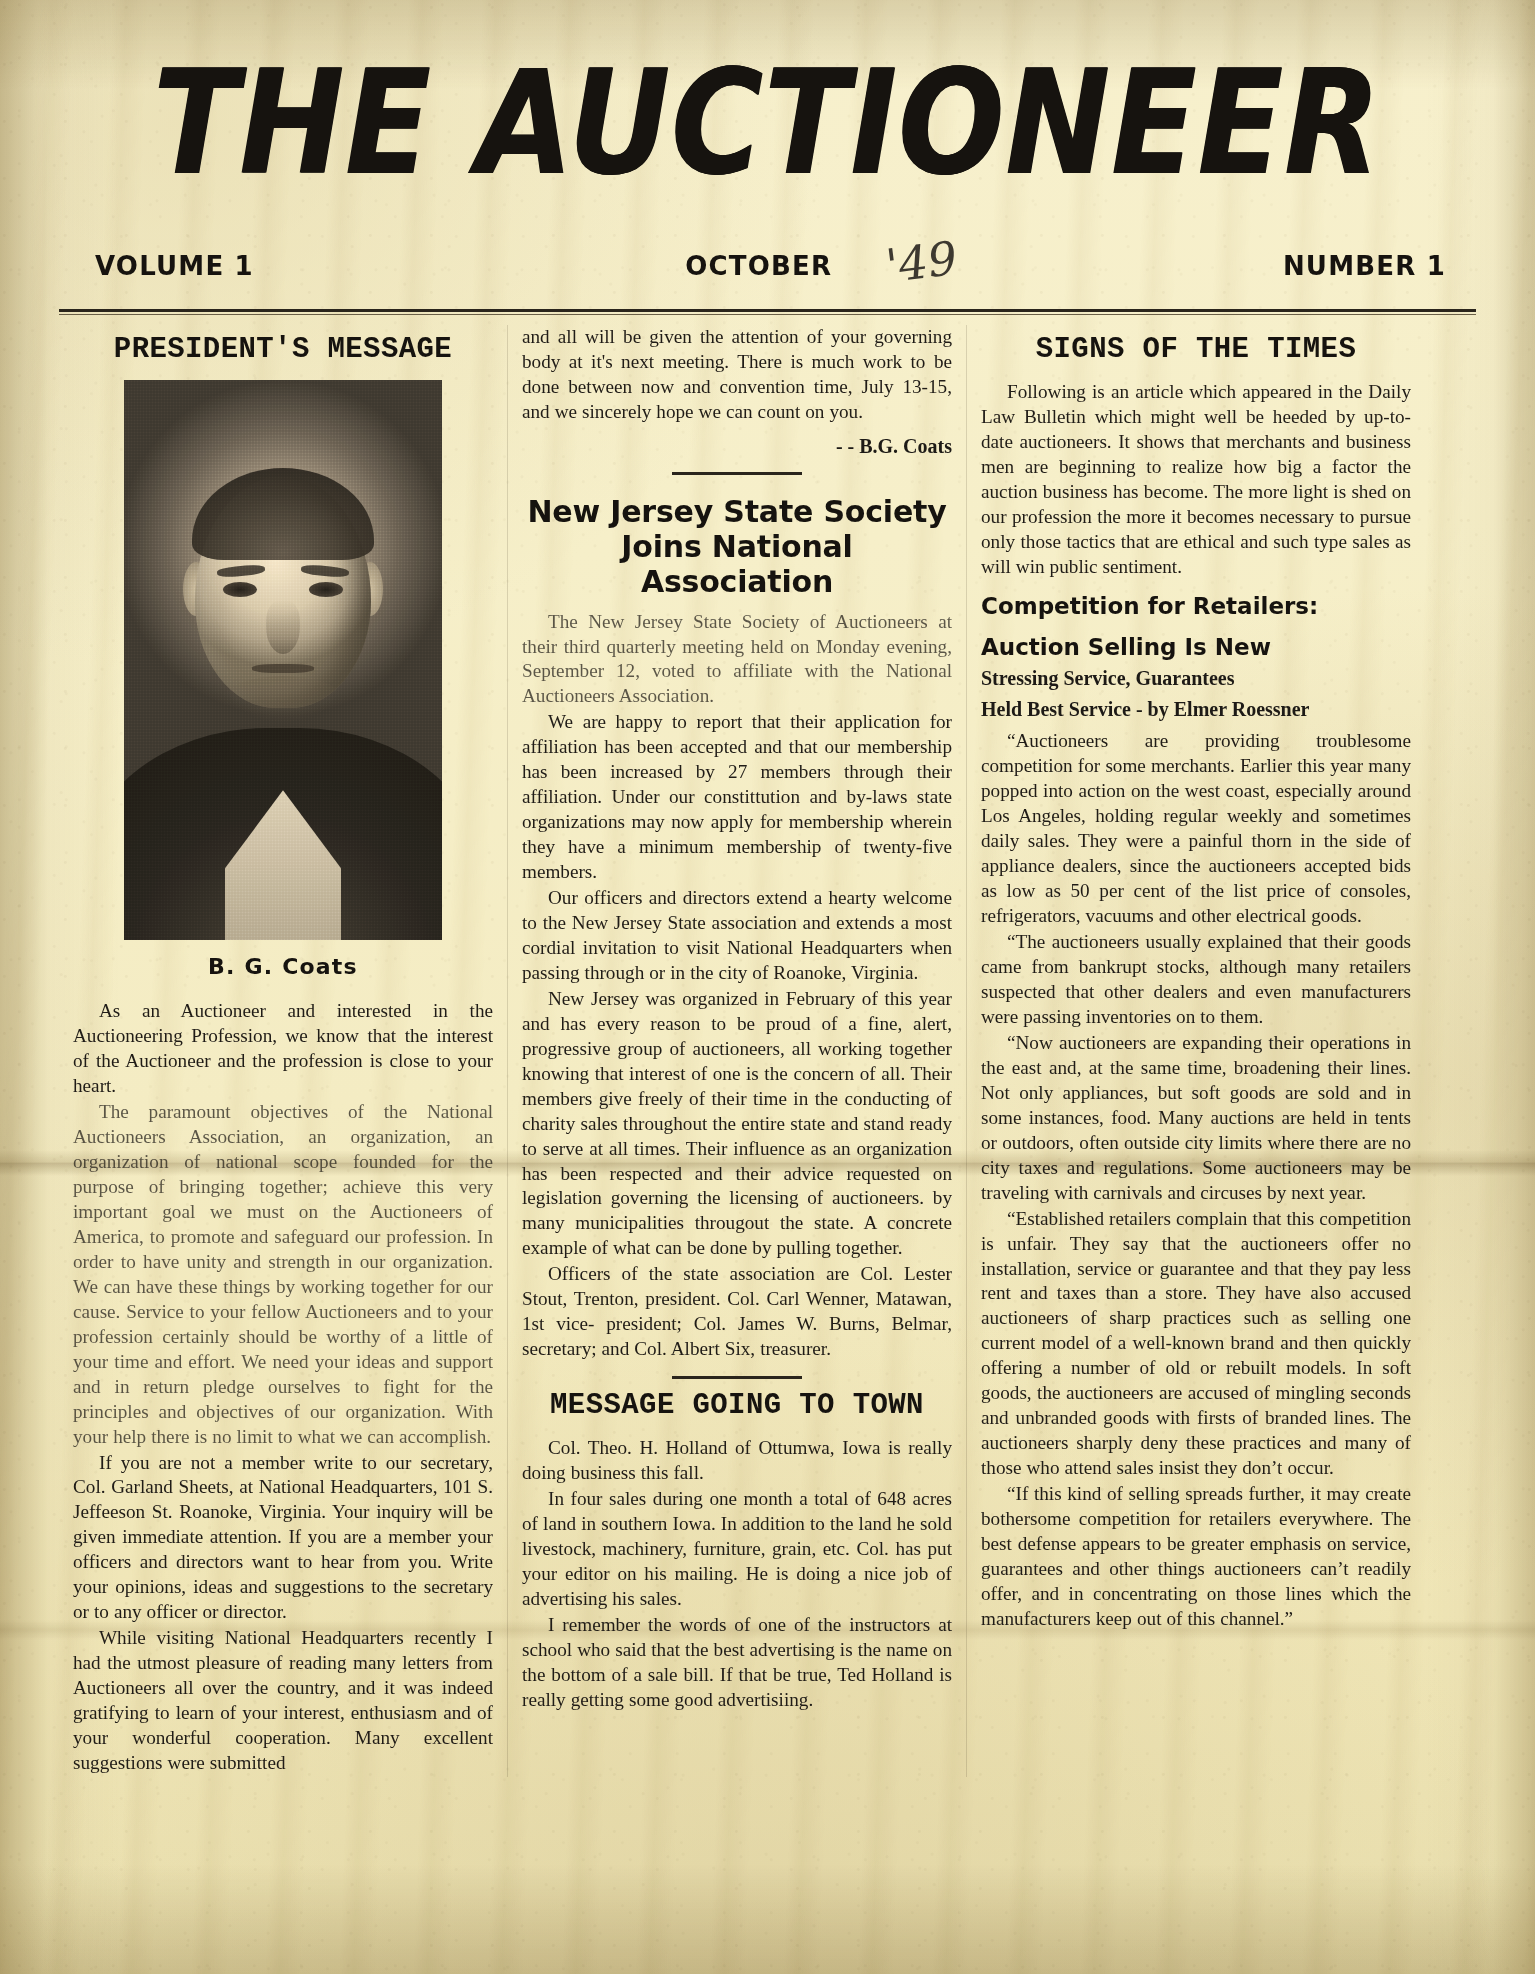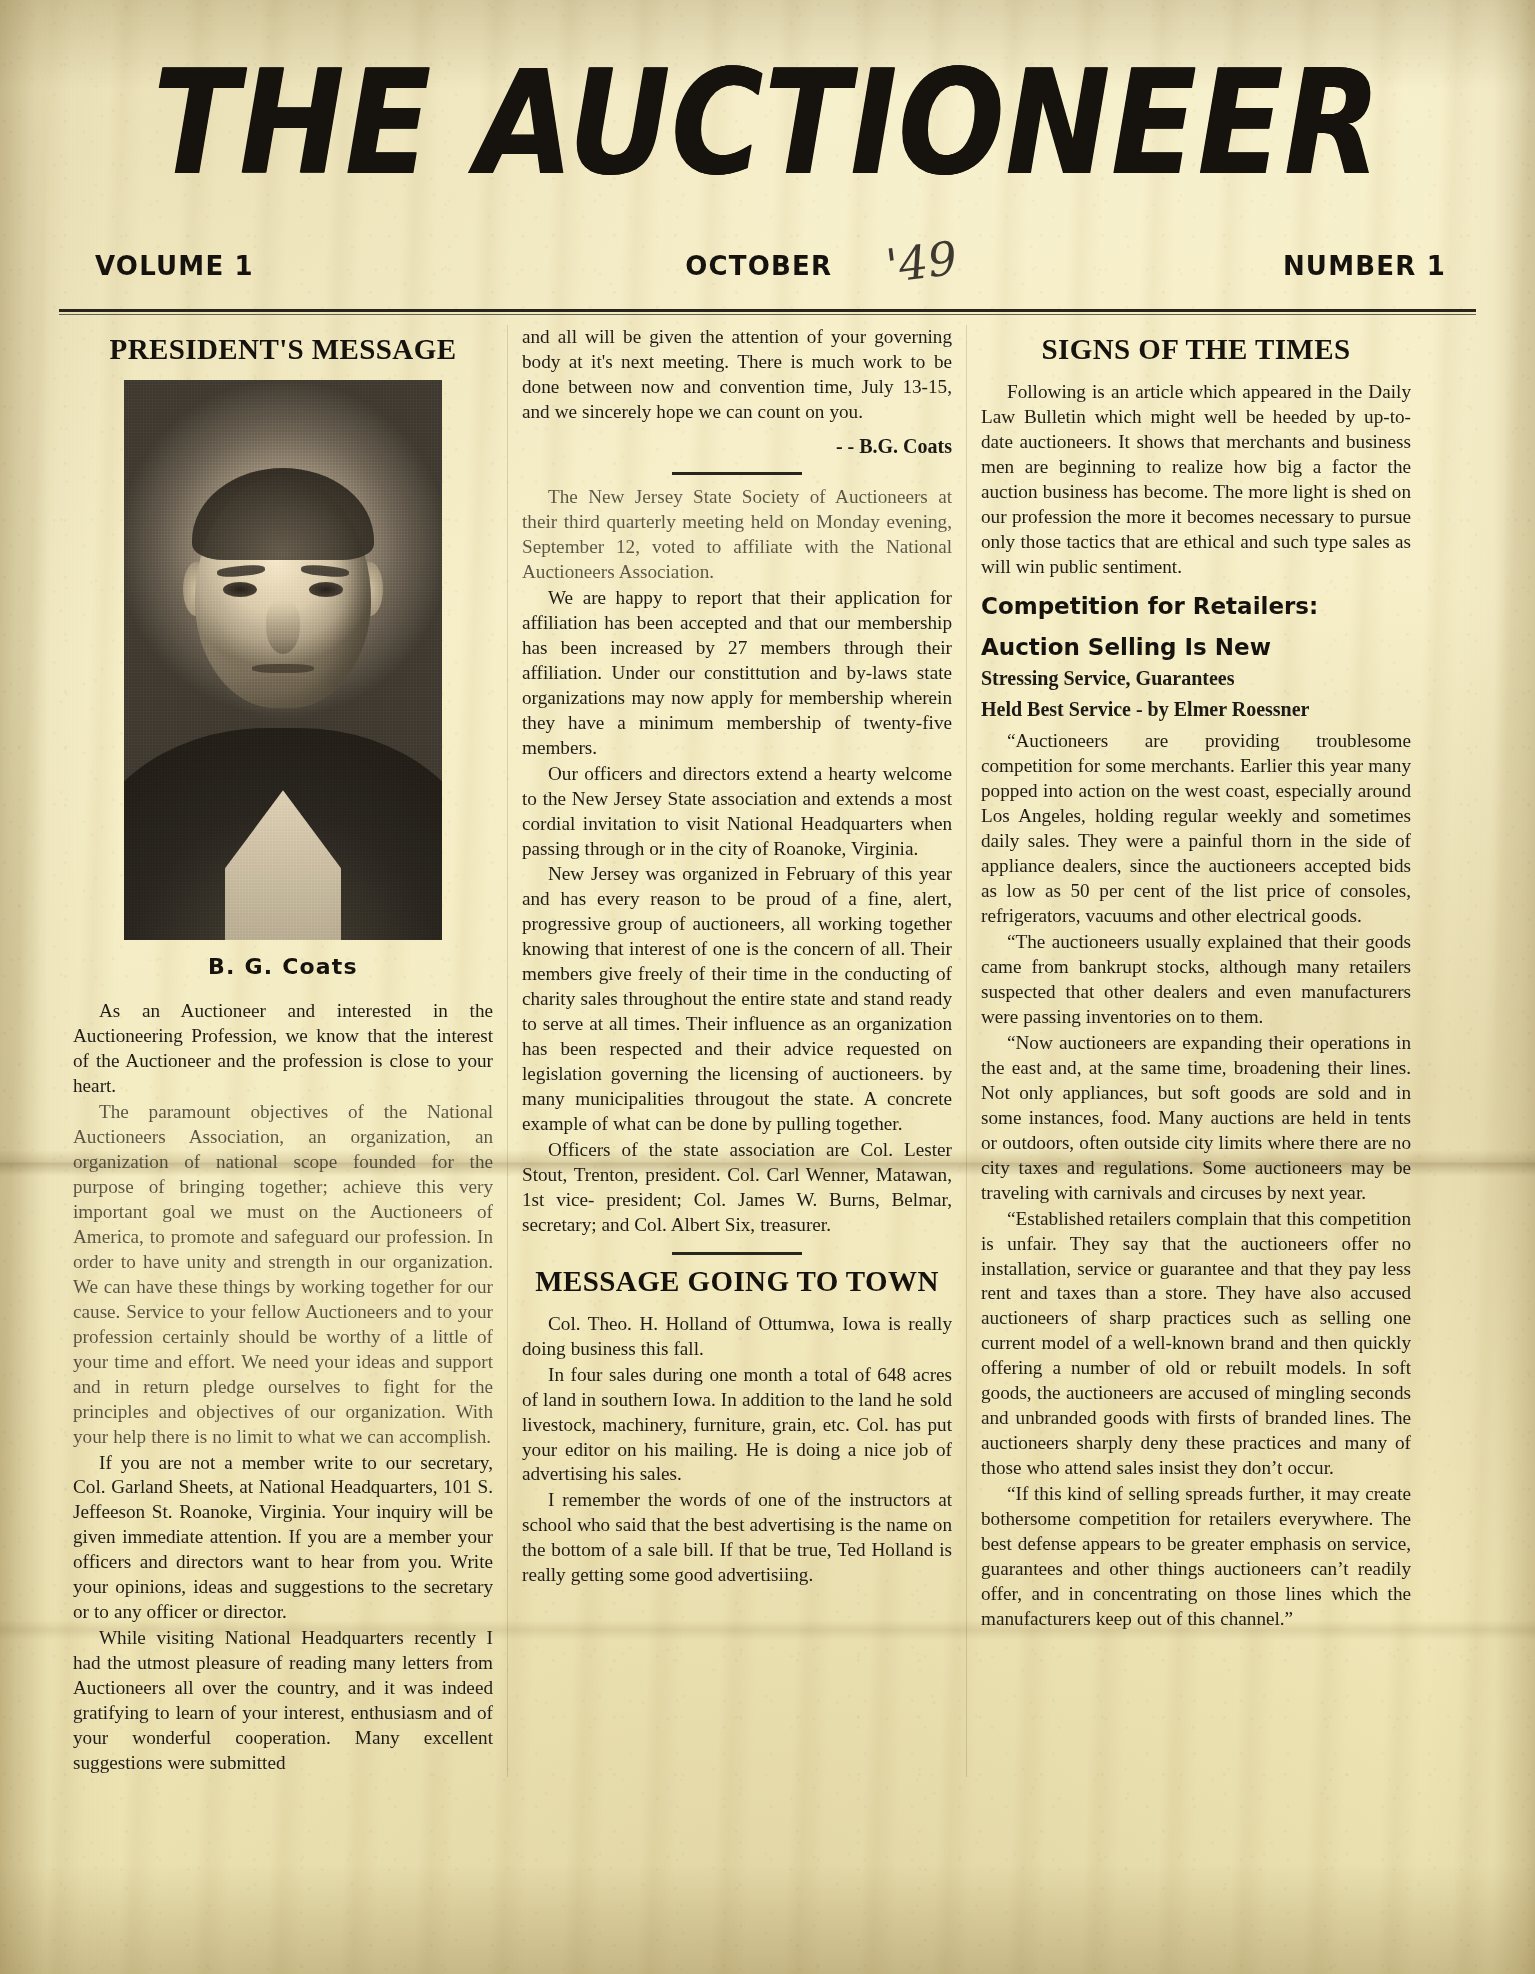--- a/index.html
+++ b/index.html
@@ -156,21 +156,21 @@
   }
   .col {
     position: relative;
     padding: 0 14px;
   }
   .col-1 { width: 420px; }
   .col-2 { width: 430px; border-left: 1px solid rgba(60,50,30,0.16); border-right: 1px solid rgba(60,50,30,0.16); }
   .col-3 { width: 430px; }
 
   .head-section {
-    font-family: Liberation Serif, serif;
+    font-family: Liberation Mono, monospace;
     font-weight: bold;
     font-size: 29px;
     letter-spacing: 0.4px;
     text-align: center;
     margin: 8px 0 14px 0;
     color: #16130f;
   }
 
   .headline-2l {
     font-family: "DejaVu Sans", sans-serif;
@@ -444,20 +444,24 @@
         <p class="body">If you are not a member write to our secretary, Col. Garland Sheets, at National Headquarters, 101 S. Jeffeeson St. Roanoke, Virginia. Your inquiry will be given immediate attention. If you are a member your officers and directors want to hear from you. Write your opinions, ideas and suggestions to the secretary or to any officer or director.</p>
         <p class="body">While visiting National Headquarters recently I had the utmost pleasure of reading many letters from Auctioneers all over the country, and it was indeed gratifying to learn of your interest, enthusiasm and of your wonderful cooperation. Many excellent suggestions were submitted</p>
       </div>
 
       <div class="col col-2">
         <p class="body noind">and all will be given the attention of your governing body at it's next meeting. There is much work to be done between now and convention time, July 13-15, and we sincerely hope we can count on you.</p>
         <p class="signoff">- - B.G. Coats</p>
 
         <div class="short-rule"></div>
 
+        <div class="headline-2l">
+          <span>New Jersey State Society</span><br>
+          <span>Joins National Association</span>
+        </div>
 
         <p class="body faded">The New Jersey State Society of Auctioneers at their third quarterly meeting held on Monday evening, September 12, voted to affiliate with the National Auctioneers Association.</p>
         <p class="body">We are happy to report that their application for affiliation has been accepted and that our membership has been increased by 27 members through their affiliation. Under our constittution and by-laws state organizations may now apply for membership wherein they have a minimum membership of twenty-five members.</p>
         <p class="body">Our officers and directors extend a hearty welcome to the New Jersey State association and extends a most cordial invitation to visit National Headquarters when passing through or in the city of Roanoke, Virginia.</p>
         <p class="body">New Jersey was organized in February of this year and has every reason to be proud of a fine, alert, progressive group of auctioneers, all working together knowing that interest of one is the concern of all. Their members give freely of their time in the conducting of charity sales throughout the entire state and stand ready to serve at all times. Their influence as an organization has been respected and their advice requested on legislation governing the licensing of auctioneers. by many municipalities througout the state. A concrete example of what can be done by pulling together.</p>
         <p class="body">Officers of the state association are Col. Lester Stout, Trenton, president. Col. Carl Wenner, Matawan, 1st vice- president; Col. James W. Burns, Belmar, secretary; and Col. Albert Six, treasurer.</p>
 
         <div class="short-rule"></div>
 
         <div class="head-section">MESSAGE GOING TO TOWN</div>

